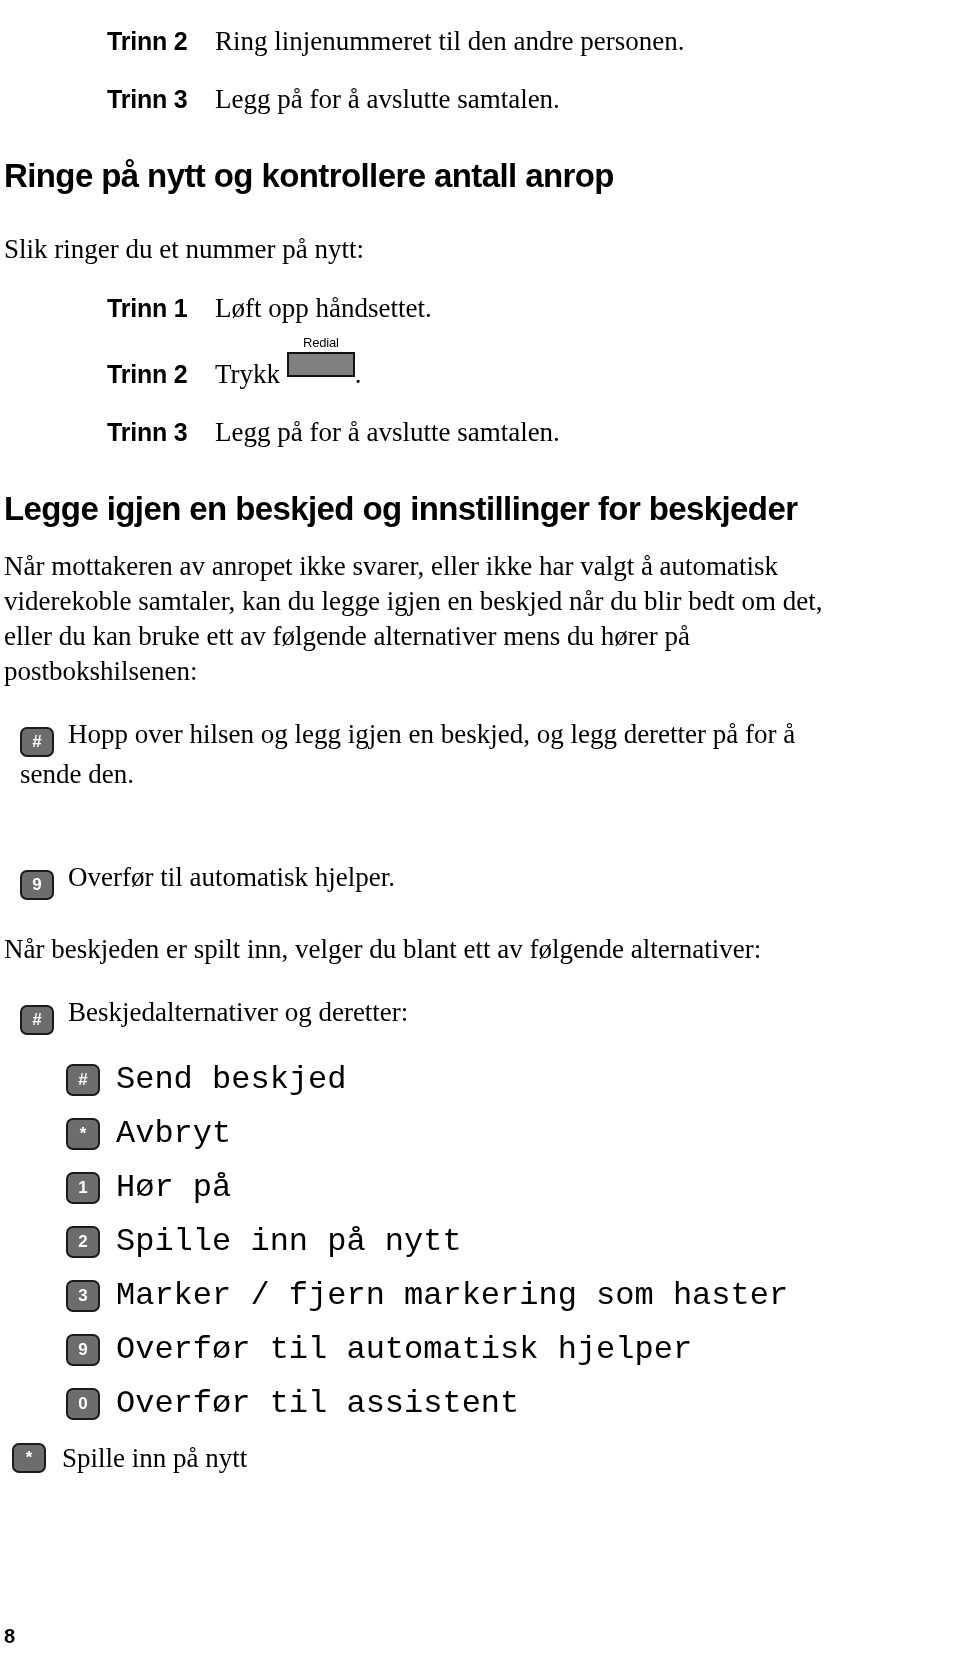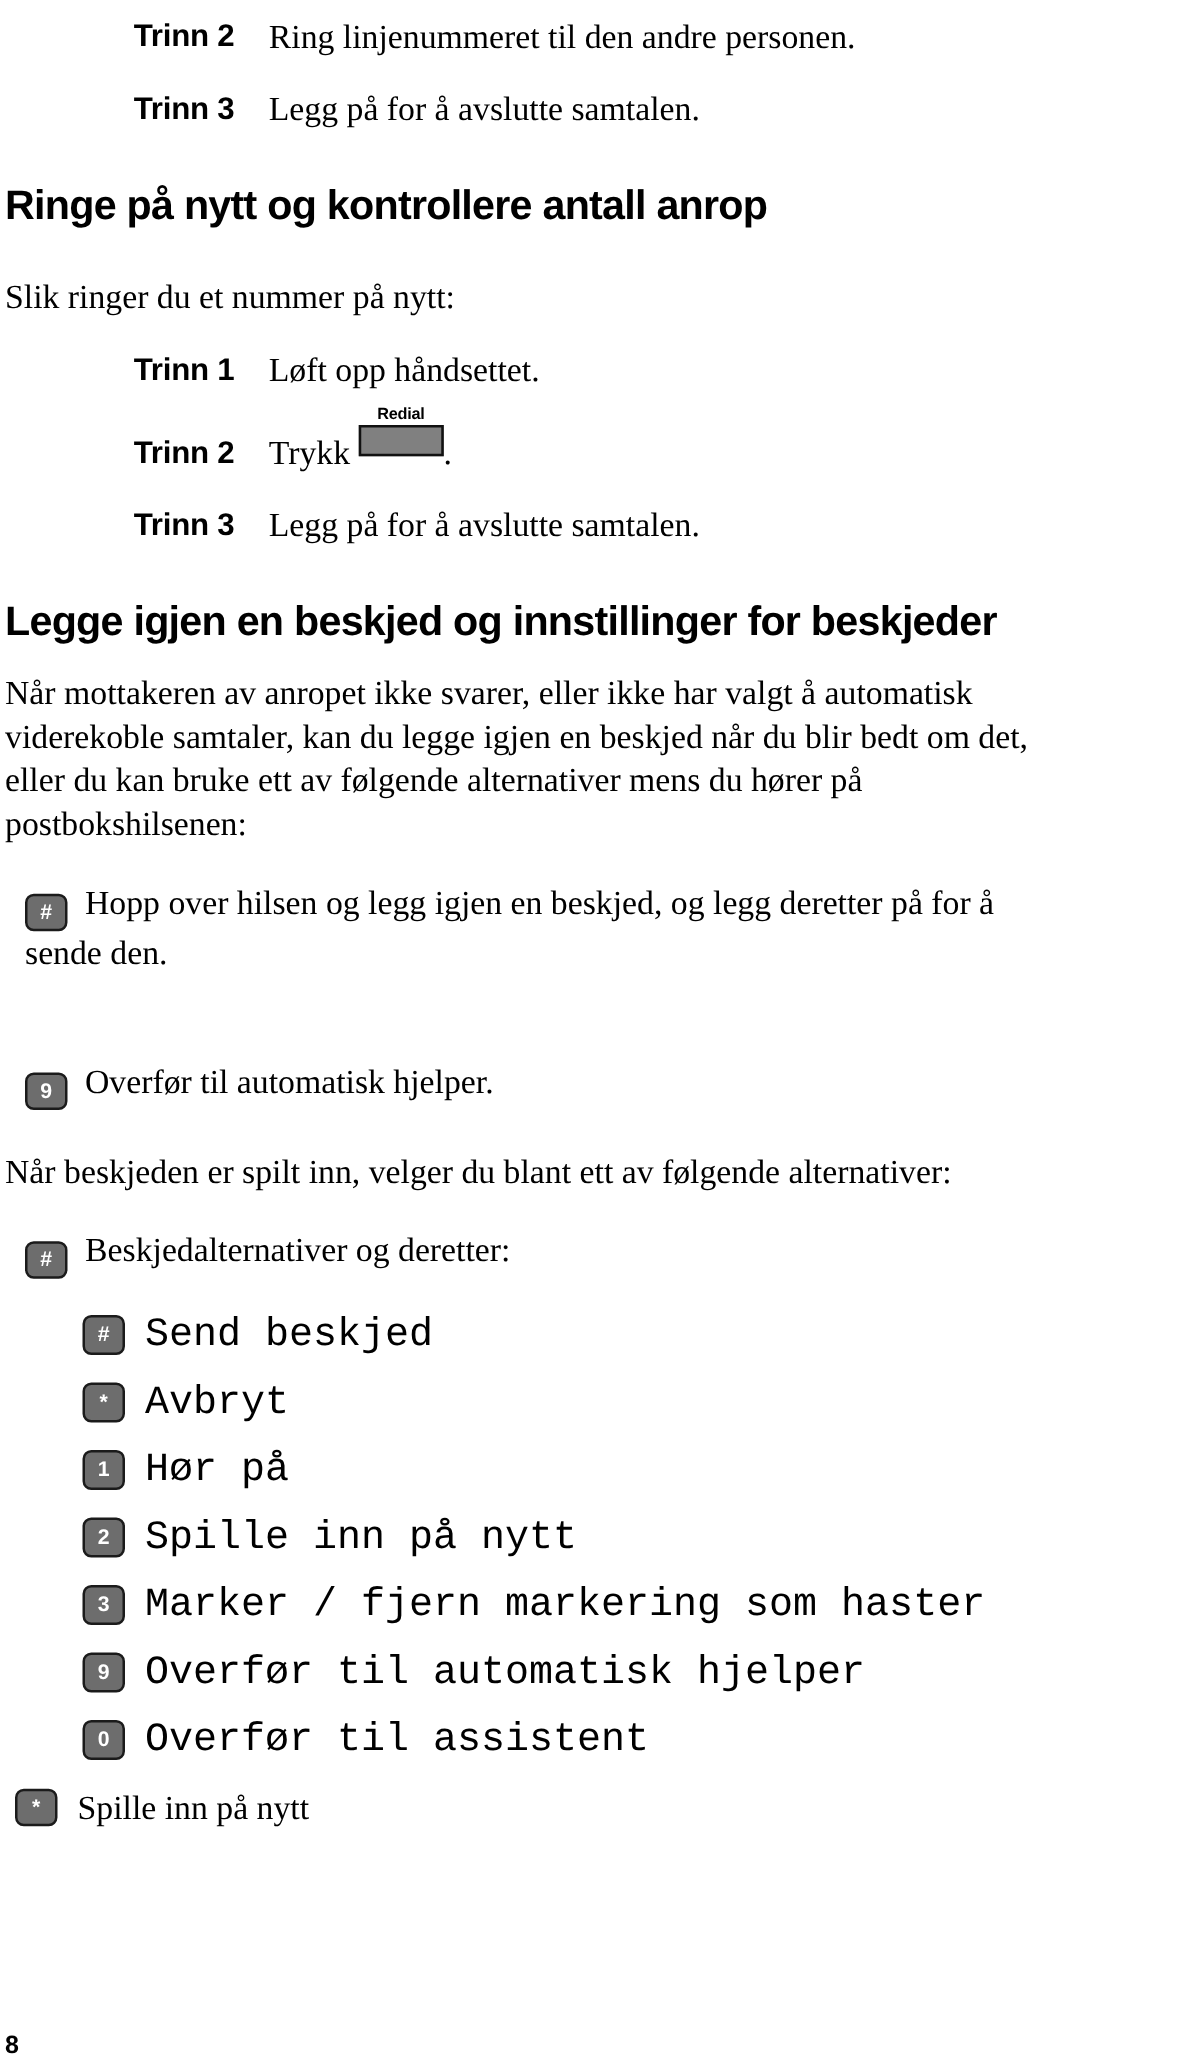--- a/index.html
+++ b/index.html
@@ -13,21 +13,21 @@
     position: relative;
     font-family: "Liberation Serif", "DejaVu Serif", serif;
     color: #000000;
     overflow: hidden;
   }
   .page {
     position: relative;
     width: 848px;
     height: 1657px;
     box-sizing: border-box;
-    padding: 4px 8px 0 4px;
+    padding: 16px 8px 0 4px;
   }
 
   
   .step-row {
     display: flex;
     align-items: flex-start;
     margin: 0 0 0 0;
   }
   .step-label {
     font-family: "Liberation Sans", "DejaVu Sans", sans-serif;
@@ -138,21 +138,21 @@
     width: 68px;
     height: 20px;
   }
   .redial-cap {
     position: absolute;
     left: 0;
     top: -27px;
     width: 68px;
     text-align: center;
     font-family: "Liberation Sans", "DejaVu Sans", sans-serif;
-    font-weight: bold;
+    font-weight: normal;
     font-size: 13px;
     line-height: 14px;
     letter-spacing: -0.2px;
   }
   .redial-key {
     position: absolute;
     left: 0;
     top: -11px;
     width: 68px;
     height: 25px;

